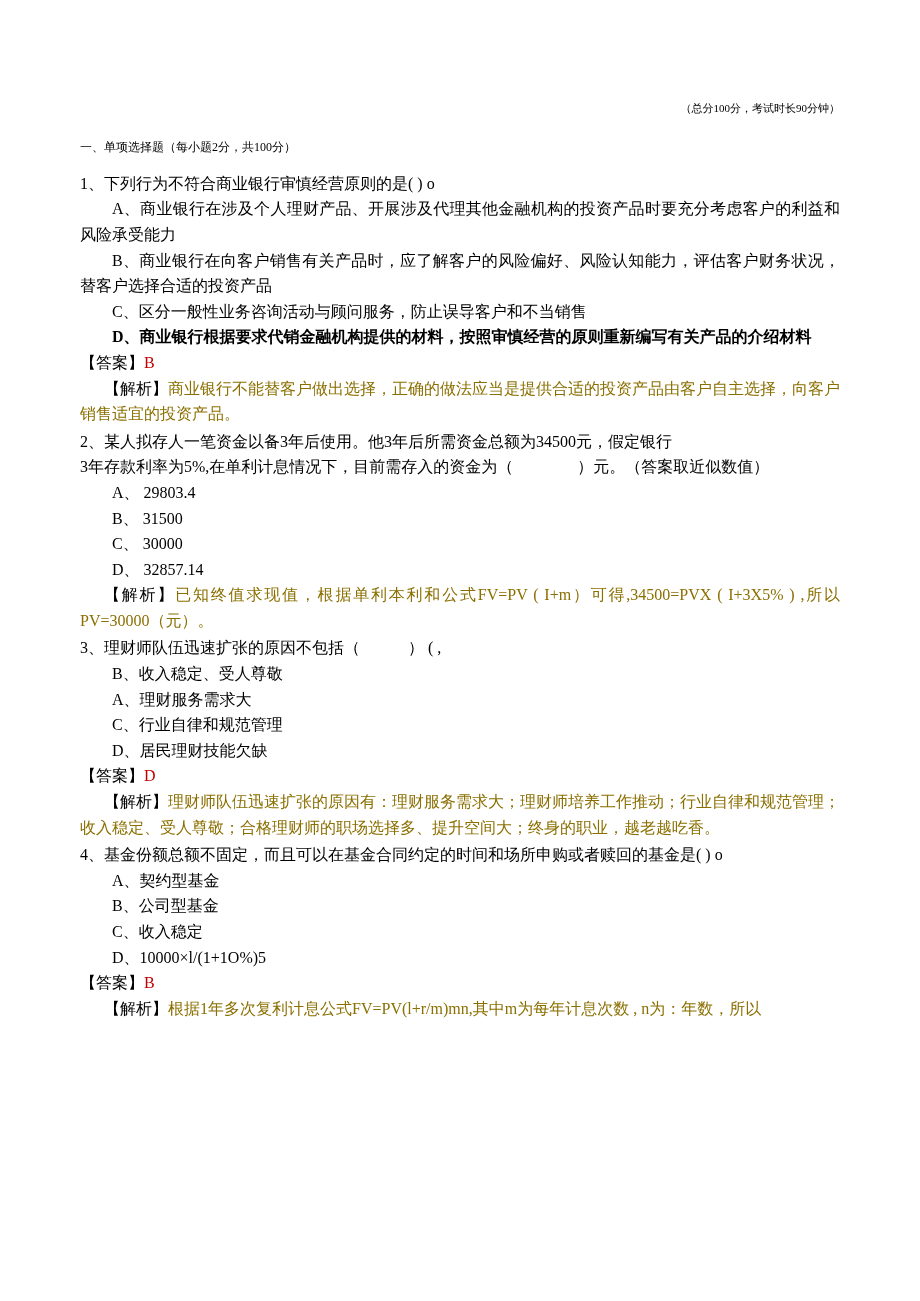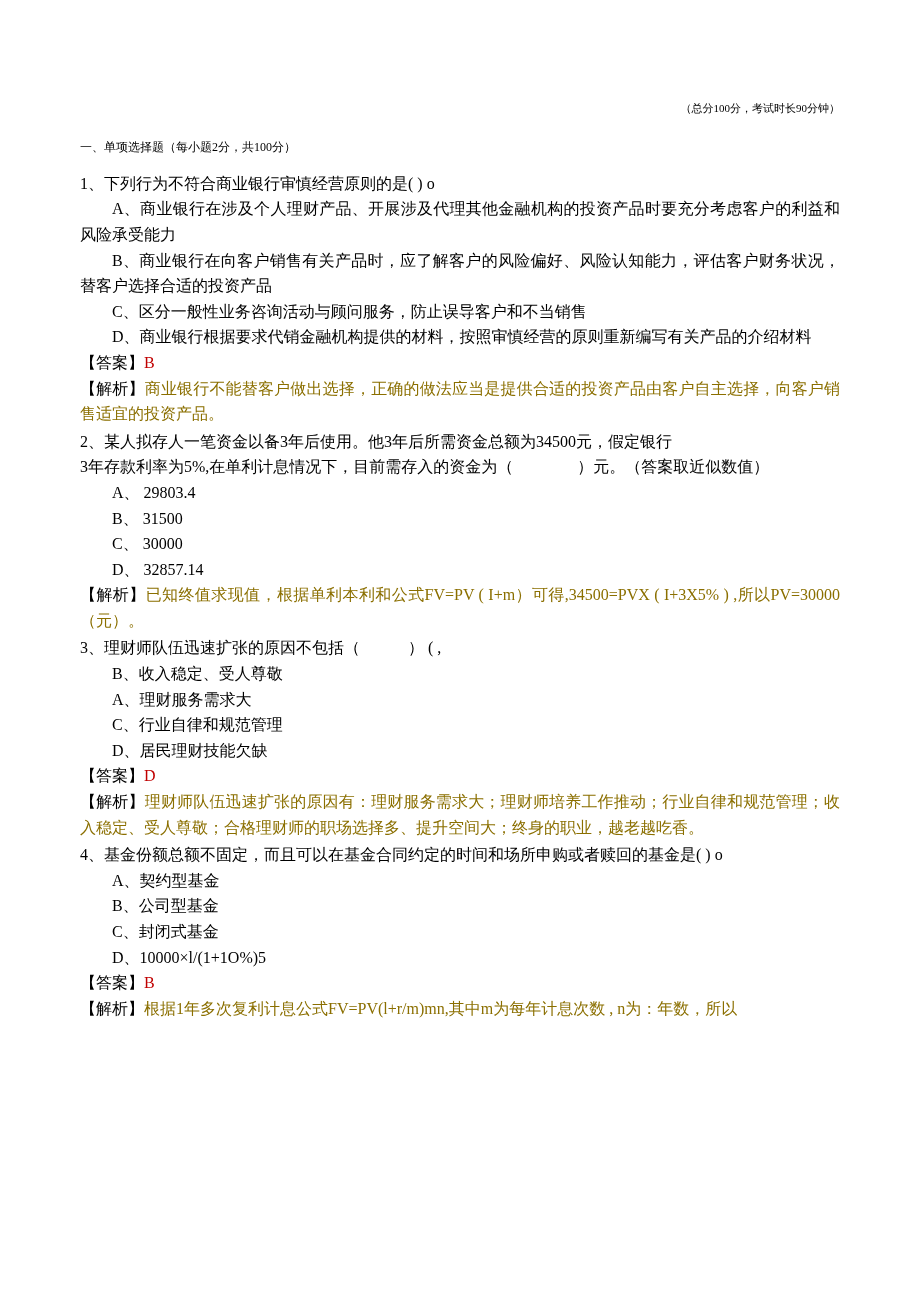--- a/index.html
+++ b/index.html
@@ -32,20 +32,21 @@
     padding-left: 2em;
   }
   .answer {
     color: #000;
   }
   .answer-val {
     color: #c00000;
   }
   .analysis-label {
     color: #000;
+    margin-left: 24px;
   }
   .analysis-text {
     color: #8b6f00;
     text-align: justify;
   }
   .inline {
     display: inline;
   }
 </style>
 </head>
@@ -53,21 +54,21 @@
 
 <div class="exam-info">（总分100分，考试时长90分钟）</div>
 
 <div class="section-header">一、单项选择题（每小题2分，共100分）</div>
 
 <div class="question">
   <div class="q-text">1、下列行为不符合商业银行审慎经营原则的是( ) o</div>
   <div class="q-text" style="text-indent:2em;">A、商业银行在涉及个人理财产品、开展涉及代理其他金融机构的投资产品时要充分考虑客户的利益和风险承受能力</div>
   <div class="q-text" style="text-indent:2em;">B、商业银行在向客户销售有关产品时，应了解客户的风险偏好、风险认知能力，评估客户财务状况，替客户选择合适的投资产品</div>
   <div class="option">C、区分一般性业务咨询活动与顾问服务，防止误导客户和不当销售</div>
-  <div class="q-text" style="text-indent:2em;">D、商业银行根据要求代销金融机构提供的材料，按照审慎经营的原则重新编写有关产品的介绍材料</div>
+  <div class="q-text" style="text-indent:2em;font-weight:bold;">D、商业银行根据要求代销金融机构提供的材料，按照审慎经营的原则重新编写有关产品的介绍材料</div>
   <div>
     <span class="answer inline">【答案】</span><span class="answer-val inline">B</span>
   </div>
   <div class="analysis-text">
     <span class="analysis-label inline" style="color:#000;">【解析】</span><span class="inline">商业银行不能替客户做出选择，正确的做法应当是提供合适的投资产品由客户自主选择，向客户销售适宜的投资产品。</span>
   </div>
 </div>
 
 <div class="question">
   <div class="q-text">2、某人拟存人一笔资金以备3年后使用。他3年后所需资金总额为34500元，假定银行</div>
@@ -92,21 +93,21 @@
   </div>
   <div class="analysis-text">
     <span class="analysis-label inline" style="color:#000;">【解析】</span><span class="inline">理财师队伍迅速扩张的原因有：理财服务需求大；理财师培养工作推动；行业自律和规范管理；收入稳定、受人尊敬；合格理财师的职场选择多、提升空间大；终身的职业，越老越吃香。</span>
   </div>
 </div>
 
 <div class="question">
   <div class="q-text">4、基金份额总额不固定，而且可以在基金合同约定的时间和场所申购或者赎回的基金是( ) o</div>
   <div class="option">A、契约型基金</div>
   <div class="option">B、公司型基金</div>
-  <div class="option">C、封闭式基金</div>
+  <div class="option">C、收入稳定</div>
   <div class="option">D、10000×l/(1+1O%)5</div>
   <div>
     <span class="answer inline">【答案】</span><span class="answer-val inline">B</span>
   </div>
   <div class="analysis-text">
     <span class="analysis-label inline" style="color:#000;">【解析】</span><span class="inline">根据1年多次复利计息公式FV=PV(l+r/m)mn,其中m为每年计息次数 , n为：年数，所以</span>
   </div>
 </div>
 
 </body></html>

